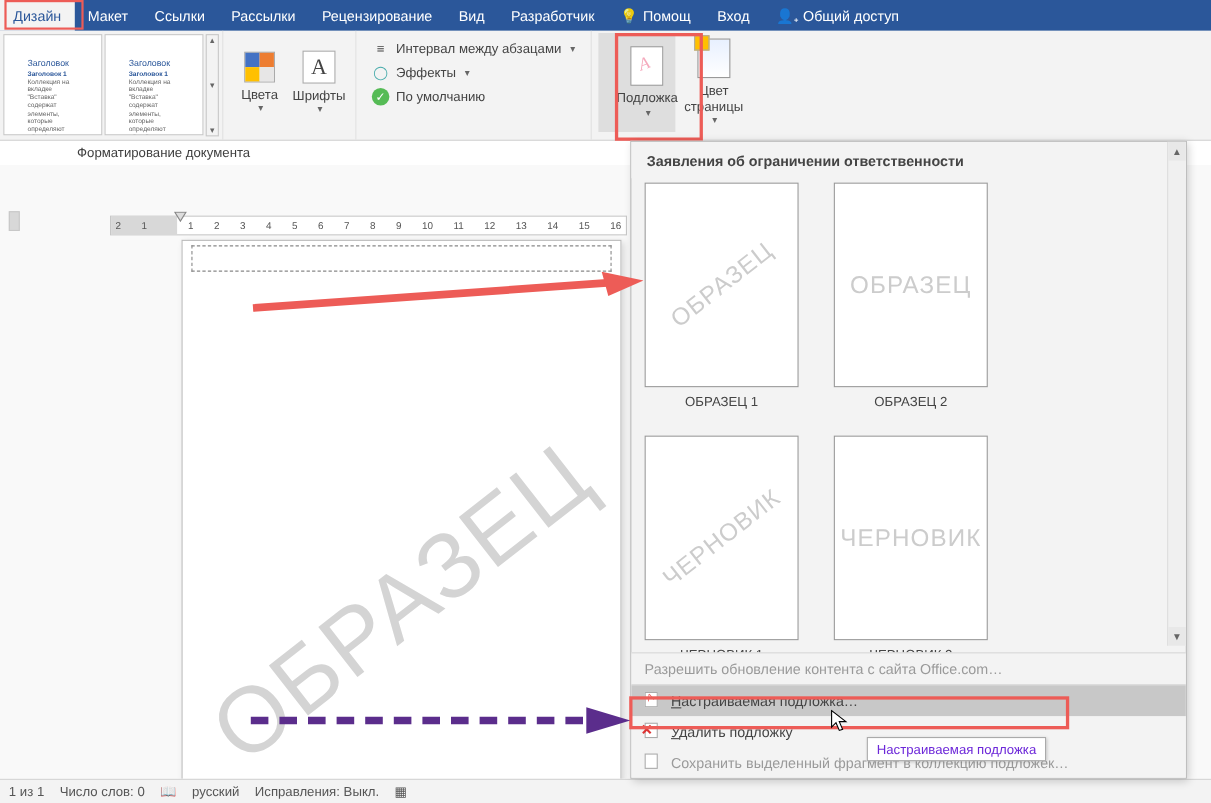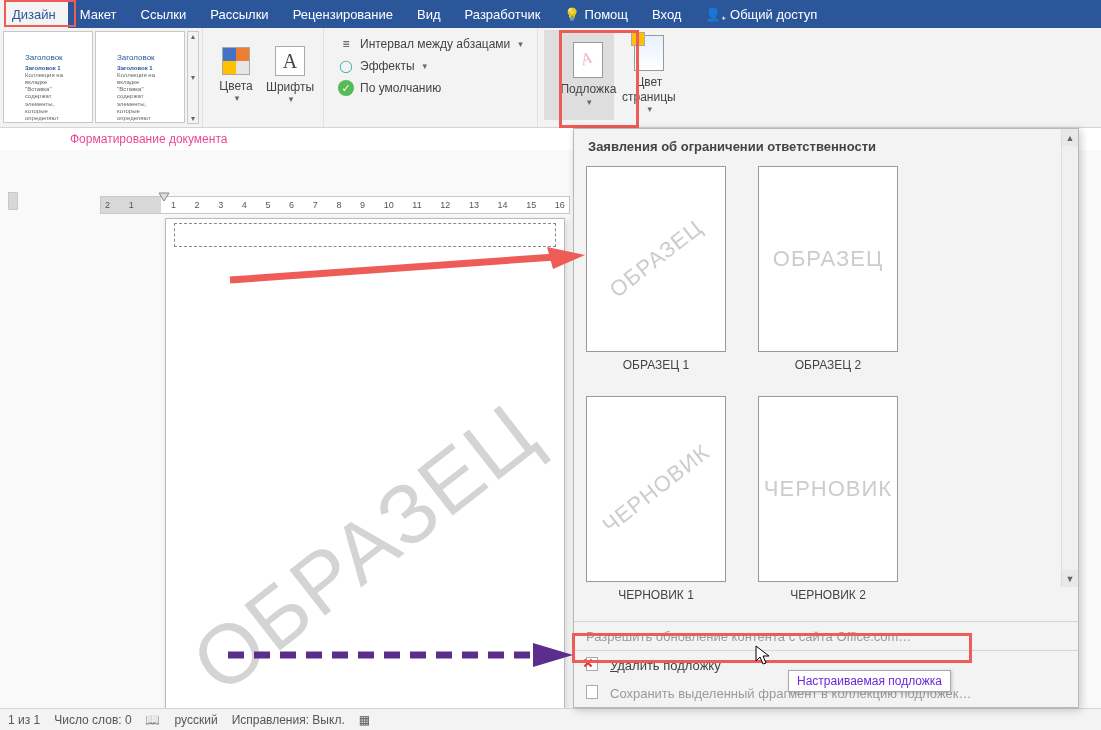--- a/index.html
+++ b/index.html
@@ -31,21 +31,21 @@
 .chev { font-size:9px; color:#666; margin-left:2px; }
 .big-btn { display:flex; flex-direction:column; align-items:center; justify-content:center; width:70px; height:90px; cursor:pointer; font-size:12px; color:#444; text-align:center; line-height:1.2; position:relative; }
 .big-btn .picon { width:30px; height:36px; border:1px solid #999; background:#fff; position:relative; margin-bottom:4px; }
 .big-btn.watermark .picon::after { content:"A"; position:absolute; color:#e68; font-size:16px; left:7px; top:6px; transform:rotate(-20deg); opacity:.55; font-style:italic; font-family:serif;}
 .big-btn.pagecolor .picon { background:linear-gradient(#e8f0ff,#fff); }
 .big-btn.pagecolor .picon::before{content:"";position:absolute;left:-4px;top:-4px;width:12px;height:12px;background:#ffc000;border:1px solid #aaa;}
 .big-btn.borders .picon { border:2px solid #d4a500; }
 .red-box-wm { position:absolute; left:559px; top:30px; width:80px; height:98px; border:3px solid #ed5c57; pointer-events:none; }
 
 
-.group-label-row { position:absolute; left:70px; top:132px; font-size:12px; color:#ec4899; }
+.group-label-row { position:absolute; left:70px; top:132px; font-size:12px; color:#404040; }
 
 
 .doc-area { position:absolute; left:0; top:150px; right:0; bottom:22px; background:#f9f9f9; overflow:hidden; }
 .ruler { position:absolute; left:100px; top:46px; height:18px; width:470px; background:#fff; border:1px solid #c8c8c8; font-size:9px; color:#666; display:flex; align-items:center; }
 .ruler .shade { position:absolute; left:0; top:0; bottom:0; width:60px; background:#d8d8d8; }
 .ruler .ticks { position:absolute; left:0; right:0; top:0; bottom:0; display:flex; justify-content:space-between; padding:0 4px; align-items:center;}
 .ruler .ticks span { font-size:9px; color:#555;}
 .ruler-tab { position:absolute; left:158px; top:42px; width:12px; height:10px; }
 .page { position:absolute; left:165px; top:68px; width:400px; height:600px; background:#fff; border:1px solid #bbb; box-shadow:2px 2px 6px rgba(0,0,0,.15); overflow:hidden;}
 .page .inner { position:absolute; left:8px; top:4px; right:8px; height:24px; border:1px dashed #888; }
@@ -246,20 +246,24 @@
   </div>
   <div class="scroll">
     <div class="btn">▲</div>
     <div class="btn">▼</div>
   </div>
   <div class="dd-foot">
     <div class="row disabled">
       <span>Разрешить обновление контента с сайта Office.com…</span>
     </div>
     <div class="sep"></div>
+    <div class="row hover">
+      <span class="ico-s"><span class="ico-page red"></span></span>
+      <span><span class="und">Н</span><span>астраиваемая подложка…</span></span>
+    </div>
     <div class="row">
       <span class="ico-s"><span class="ico-page x"></span></span>
       <span><span class="und">У</span><span>далить подложку</span></span>
     </div>
     <div class="row disabled">
       <span class="ico-s"><span class="ico-page"></span></span>
       <span>Сохранить выделенный фрагмент в коллекцию подложек…</span>
     </div>
   </div>
 </div>

